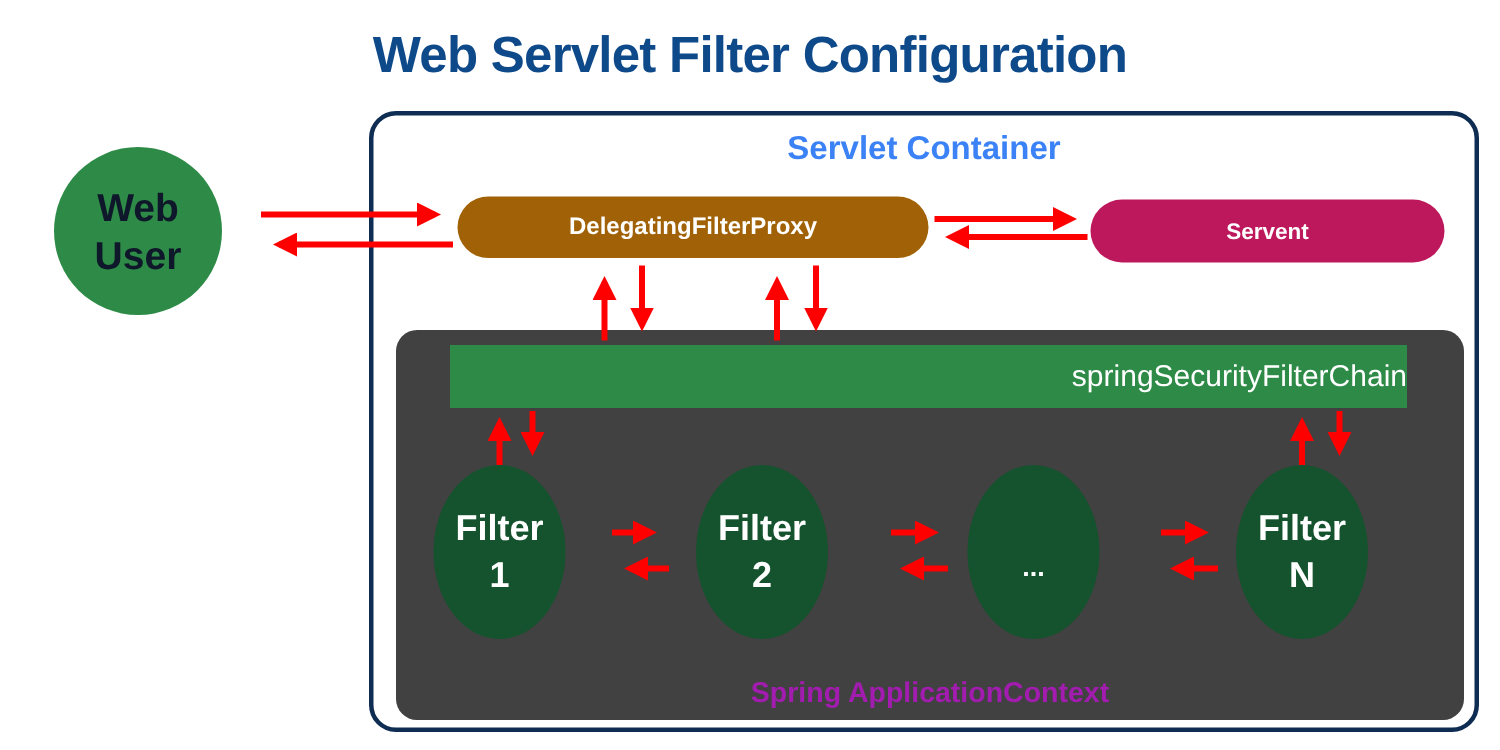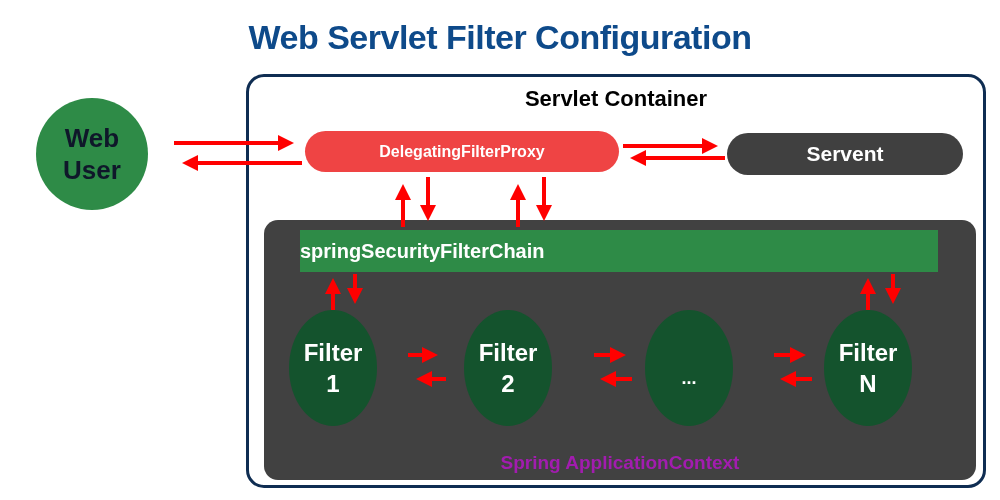--- a/index.html
+++ b/index.html
@@ -1,24 +1,24 @@
 <!DOCTYPE html>
 <html><head>
 <meta charset="utf-8">
 <style>
   html, body { margin:0; padding:0; background:#ffffff; }
   body { width:1000px; height:500px; position:relative; overflow:hidden; font-family:"Liberation Sans", sans-serif; }
   .title { position:absolute; left:0; width:1000px; top:18px; text-align:center; color:#0e4a8a; font-size:34px; font-weight:bold; letter-spacing:-0.5px; }
   .container { position:absolute; left:246px; top:74px; width:740px; height:414px; border:3px solid #0f2d52; border-radius:18px; box-sizing:border-box; }
-  .container-label { position:absolute; left:246px; top:86px; width:740px; text-align:center; font-size:22px; font-weight:bold; color:#000000; }
+  .container-label { position:absolute; left:246px; top:86px; width:740px; text-align:center; font-size:22px; font-weight:bold; color:#3b82f6; }
   .web-user { position:absolute; left:36px; top:98px; width:112px; height:112px; border-radius:50%; background:#2e8b47; color:#0f172a; font-size:26px; font-weight:bold; display:flex; align-items:center; justify-content:center; text-align:center; line-height:1.25; }
-  .proxy { position:absolute; left:305px; top:131px; width:314px; height:41px; border-radius:21px; background:#ef4444; color:#fff; font-size:16px; font-weight:bold; display:flex; align-items:center; justify-content:center; }
-  .servent { position:absolute; left:727px; top:133px; width:236px; height:42px; border-radius:21px; background:#404040; color:#fff; font-size:21px; font-weight:bold; display:flex; align-items:center; justify-content:center; }
+  .proxy { position:absolute; left:305px; top:131px; width:314px; height:41px; border-radius:21px; background:#a16207; color:#fff; font-size:16px; font-weight:bold; display:flex; align-items:center; justify-content:center; }
+  .servent { position:absolute; left:727px; top:133px; width:236px; height:42px; border-radius:21px; background:#be185d; color:#fff; font-size:15px; font-weight:bold; display:flex; align-items:center; justify-content:center; }
   .appctx { position:absolute; left:264px; top:220px; width:712px; height:260px; border-radius:14px; background:#414141; }
-  .chain { position:absolute; left:300px; top:230px; width:638px; height:42px; background:#2e8b47; color:#fff; font-size:20px; font-weight:bold; display:flex; align-items:center; justify-content:flex-start; }
+  .chain { position:absolute; left:300px; top:230px; width:638px; height:42px; background:#2e8b47; color:#fff; font-size:20px; font-weight:normal; display:flex; align-items:center; justify-content:flex-end; }
   .filter { position:absolute; top:310px; width:88px; height:116px; border-radius:50%; background:#14532d; color:#fff; font-size:24px; font-weight:bold; display:flex; align-items:center; justify-content:center; text-align:center; line-height:1.3; white-space:pre-line; }
   .appctx-label { position:absolute; left:264px; top:452px; width:712px; text-align:center; color:#a21caf; font-size:19px; font-weight:bold; }
   svg.arrows { position:absolute; left:0; top:0; }
 </style>
 </head>
 <body>
 
 <div class="title">Web Servlet Filter Configuration</div>
 
 <div class="container"></div>

